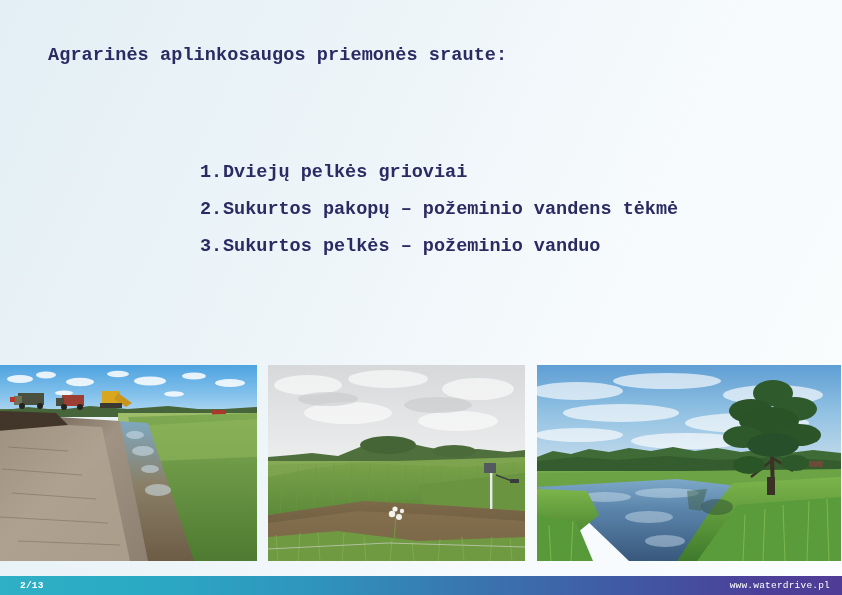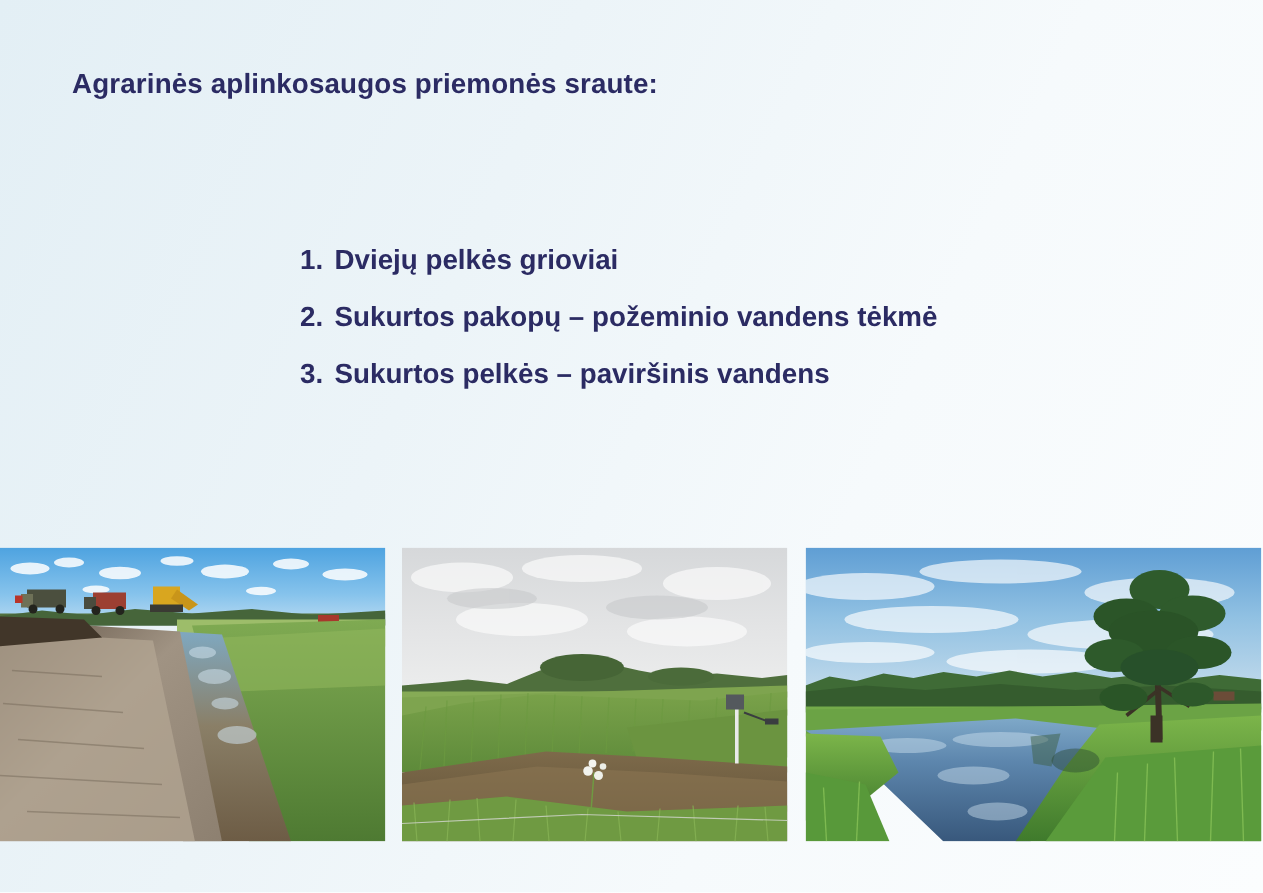--- a/index.html
+++ b/index.html
@@ -6,21 +6,21 @@
     margin: 0;
     padding: 0;
     background: #ffffff;
   }
   .slide {
     position: relative;
     width: 842px;
     height: 595px;
     overflow: hidden;
     background: linear-gradient(115deg, #e3eff5 0%, #ecf4f8 35%, #f6fafc 65%, #fbfdfe 100%);
-    font-family: Liberation Sans, sans-serif;
+    font-family: Liberation Mono, monospace;
   }
 
   
   .title {
     position: absolute;
     left: 48px;
     top: 45px;
     font-size: 18.5px;
     font-weight: bold;
     color: #2b2b63;
@@ -126,21 +126,21 @@
       <span class="list-text">Dviejų pelkės grioviai</span>
     </div>
 
     <div class="list-item">
       <span class="list-num">2.</span>
       <span class="list-text">Sukurtos pakopų – požeminio vandens tėkmė</span>
     </div>
 
     <div class="list-item">
       <span class="list-num">3.</span>
-      <span class="list-text">Sukurtos pelkės – paviršinis vandens</span>
+      <span class="list-text">Sukurtos pelkės – požeminio vanduo</span>
     </div>
 
   </div>
 
   <div class="photos">
 
     <div class="photo photo-1">
       <svg class="ph-canvas" viewBox="0 0 259 196" preserveAspectRatio="none">
         <defs>
           <linearGradient id="p1sky" x1="0" y1="0" x2="0" y2="1">
@@ -395,14 +395,18 @@
           <ellipse cx="258" cy="98" rx="14" ry="8" fill="#2d582a"></ellipse>
           <rect x="230" y="112" width="8" height="18" fill="#3b3226"></rect>
         </g>
 
         <ellipse cx="180" cy="142" rx="16" ry="8" fill="#2b4a33" opacity="0.45"></ellipse>
       </svg>
     </div>
 
   </div>
 
+  <div class="footer">
+    <span class="footer-left">2/13</span>
+    <span class="footer-right">www.waterdrive.pl</span>
+  </div>
 
 </div>
 
 </body></html>

